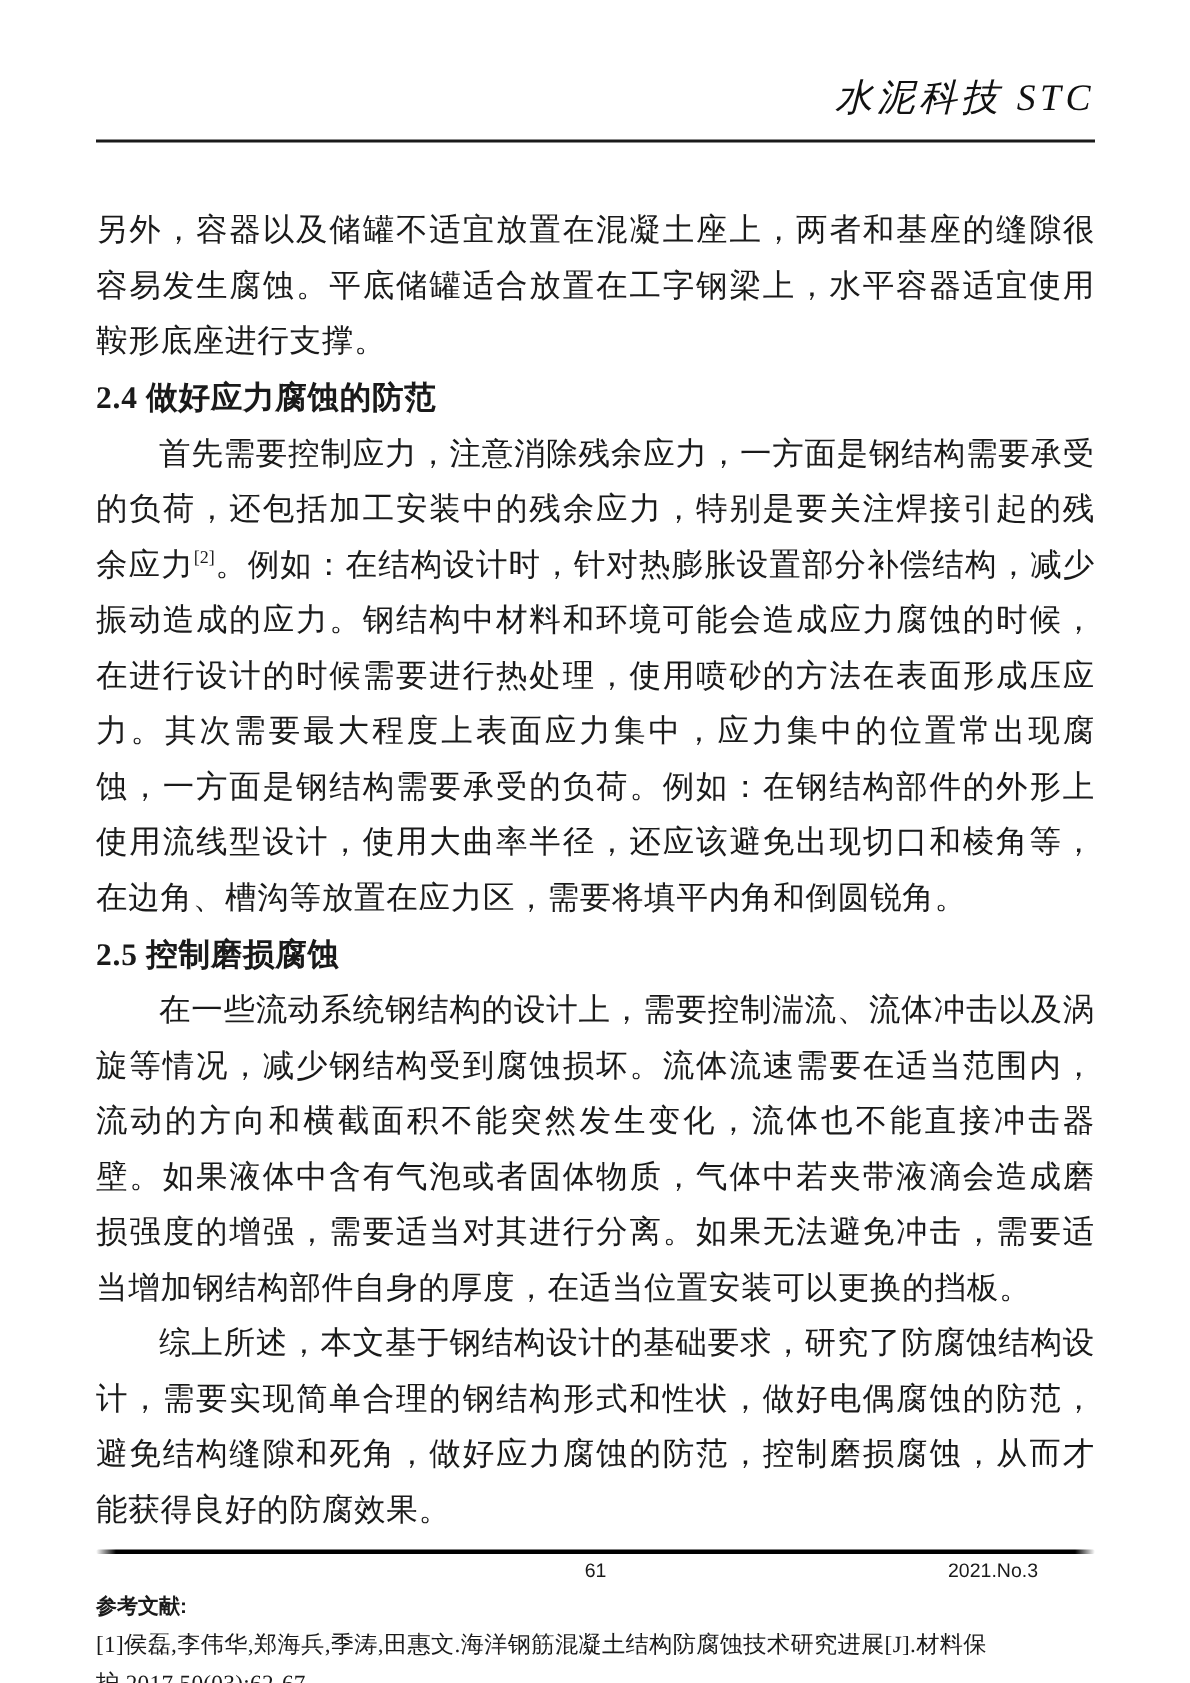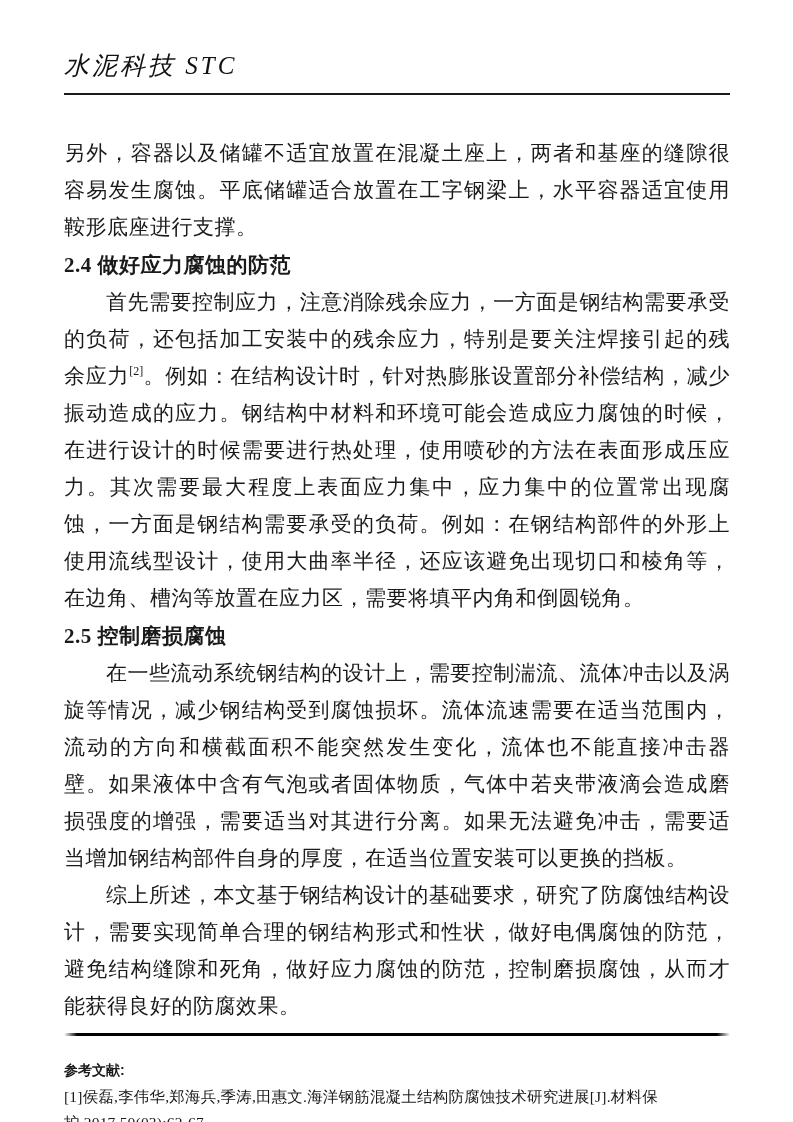--- a/index.html
+++ b/index.html
@@ -13,21 +13,21 @@
     height: 1122px;
     margin: 0 auto;
     background: #ffffff;
     box-sizing: border-box;
     padding: 50px 63px 0 64px;
     color: #1a1a1a;
     font-family: "Liberation Serif", "DejaVu Serif", serif;
     overflow: hidden;
   }
   .journal-header {
-    text-align: left;
+    text-align: right;
   }
   .journal-title {
     font-size: 25px;
     line-height: 32px;
     font-style: italic;
     letter-spacing: 3px;
     color: #111111;
   }
   .header-rule {
     margin-top: 11px;
@@ -139,15 +139,19 @@
   </div>
 
   <div class="references">
     <div class="ref-heading">参考文献:</div>
     <p class="ref-item">[1]侯磊,李伟华,郑海兵,季涛,田惠文.海洋钢筋混凝土结构防腐蚀技术研究进展[J].材料保护,2017,50(03):62-67.</p>
 
   </div>
 
   <div class="footer">
     <div class="footer-rule"></div>
+    <div class="footer-row">
+      <span class="page-number">61</span>
+      <span class="issue-number">2021.No.3</span>
+    </div>
   </div>
 
 </div>
 
 </body></html>

